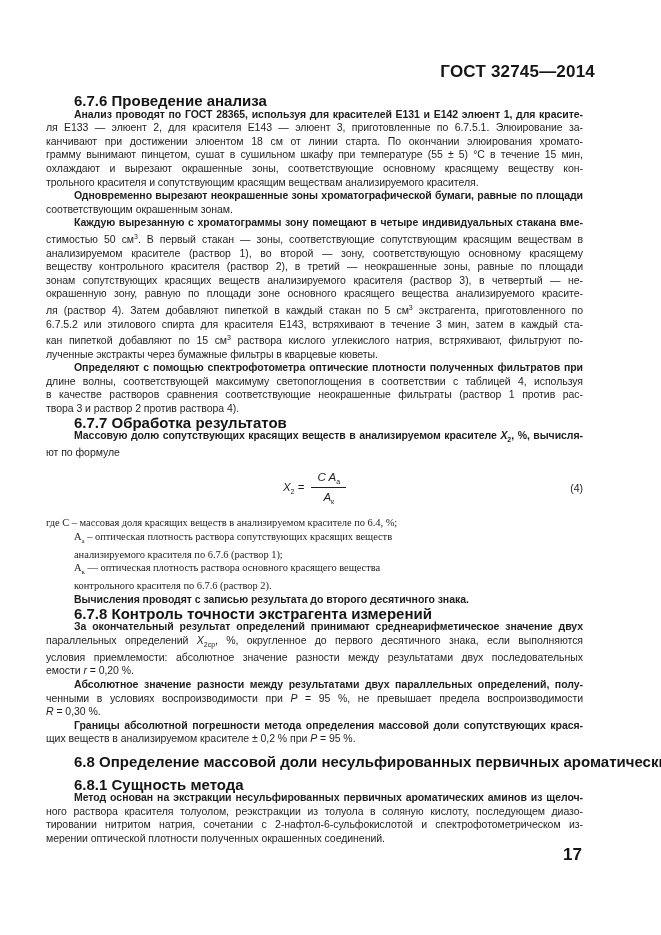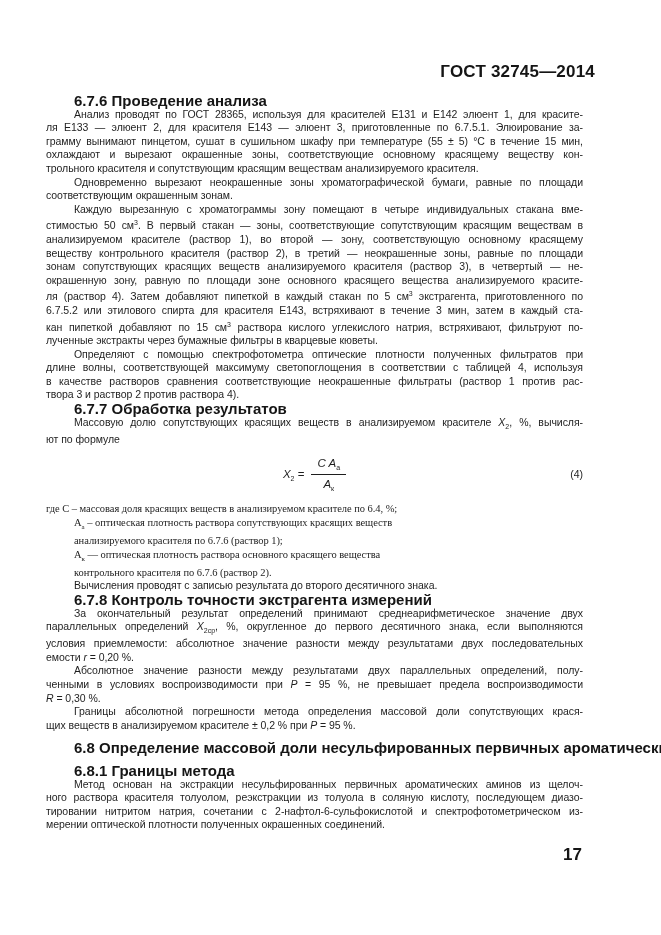--- a/index.html
+++ b/index.html
@@ -9,21 +9,21 @@
   }
   .doc-header{
     position:absolute;top:62px;right:66px;
     font-size:17px;font-weight:700;letter-spacing:.2px;color:#151515;
   }
   .content{position:absolute;left:46px;top:94px;width:537px;}
   .line,.defline{
     font-size:10.5px;line-height:13.6px;letter-spacing:-0.05px;color:#1e1e1e;
   }
   .line{text-align:justify;text-align-last:justify;white-space:nowrap;}
-  .line.first{padding-left:28px;}
+  .line.first{padding-left:28px;font-weight:bold;}
   .line.end{text-align-last:left;}
   .heading{
     font-size:15px;font-weight:700;line-height:13.6px;
     padding-left:28px;color:#151515;white-space:nowrap;
   }
   .heading.spaced{margin-top:9px;}
   .defline{text-align:left;white-space:nowrap;font-family:Liberation Serif, serif;}
   .defline.ind{padding-left:28px;}
   .formula{
     position:relative;height:56px;display:flex;align-items:center;
@@ -45,20 +45,21 @@
 </style>
 </head>
 <body>
 
 <div class="page">
   <div class="doc-header">ГОСТ 32745—2014</div>
   <div class="content">
       <div class="heading">6.7.6 Проведение анализа</div>
       <div class="line first">Анализ проводят по ГОСТ 28365, используя для красителей Е131 и Е142 элюент 1, для красите-</div>
       <div class="line">ля Е133 — элюент 2, для красителя Е143 — элюент 3, приготовленные по 6.7.5.1. Элюирование за-</div>
+      <div class="line">канчивают при достижении элюентом 18 см от линии старта. По окончании элюирования хромато-</div>
       <div class="line">грамму вынимают пинцетом, сушат в сушильном шкафу при температуре (55 ± 5) °С в течение 15 мин,</div>
       <div class="line">охлаждают и вырезают окрашенные зоны, соответствующие основному красящему веществу кон-</div>
       <div class="line end">трольного красителя и сопутствующим красящим веществам анализируемого красителя.</div>
       <div class="line first">Одновременно вырезают неокрашенные зоны хроматографической бумаги, равные по площади</div>
       <div class="line end">соответствующим окрашенным зонам.</div>
       <div class="line first">Каждую вырезанную с хроматограммы зону помещают в четыре индивидуальных стакана вме-</div>
       <div class="line">стимостью 50 см<sup>3</sup>. В первый стакан — зоны, соответствующие сопутствующим красящим веществам в</div>
       <div class="line">анализируемом красителе (раствор 1), во второй — зону, соответствующую основному красящему</div>
       <div class="line">веществу контрольного красителя (раствор 2), в третий — неокрашенные зоны, равные по площади</div>
       <div class="line">зонам сопутствующих красящих веществ анализируемого красителя (раствор 3), в четвертый — не-</div>
@@ -92,20 +93,20 @@
       <div class="line first">За окончательный результат определений принимают среднеарифметическое значение двух</div>
       <div class="line">параллельных определений <i>X</i><sub>2ср</sub>, %, округленное до первого десятичного знака, если выполняются</div>
       <div class="line">условия приемлемости: абсолютное значение разности между результатами двух последовательных</div>
       <div class="line end">емости <i>r</i> = 0,20 %.</div>
       <div class="line first">Абсолютное значение разности между результатами двух параллельных определений, полу-</div>
       <div class="line">ченными в условиях воспроизводимости при <i>P</i> = 95 %, не превышает предела воспроизводимости</div>
       <div class="line end"><i>R</i> = 0,30 %.</div>
       <div class="line first">Границы абсолютной погрешности метода определения массовой доли сопутствующих крася-</div>
       <div class="line end">щих веществ в анализируемом красителе ± 0,2 % при <i>P</i> = 95 %.</div>
       <div class="heading spaced">6.8 Определение массовой доли несульфированных первичных ароматических аминов</div>
-      <div class="heading spaced">6.8.1 Границы метода</div>
+      <div class="heading spaced">6.8.1 Сущность метода</div>
       <div class="line first">Метод основан на экстракции несульфированных первичных ароматических аминов из щелоч-</div>
       <div class="line">ного раствора красителя толуолом, реэкстракции из толуола в соляную кислоту, последующем диазо-</div>
       <div class="line">тировании нитритом натрия, сочетании с 2-нафтол-6-сульфокислотой и спектрофотометрическом из-</div>
       <div class="line end">мерении оптической плотности полученных окрашенных соединений.</div>
     </div>
   <div class="page-number">17</div>
 </div>
 
 </body></html>

